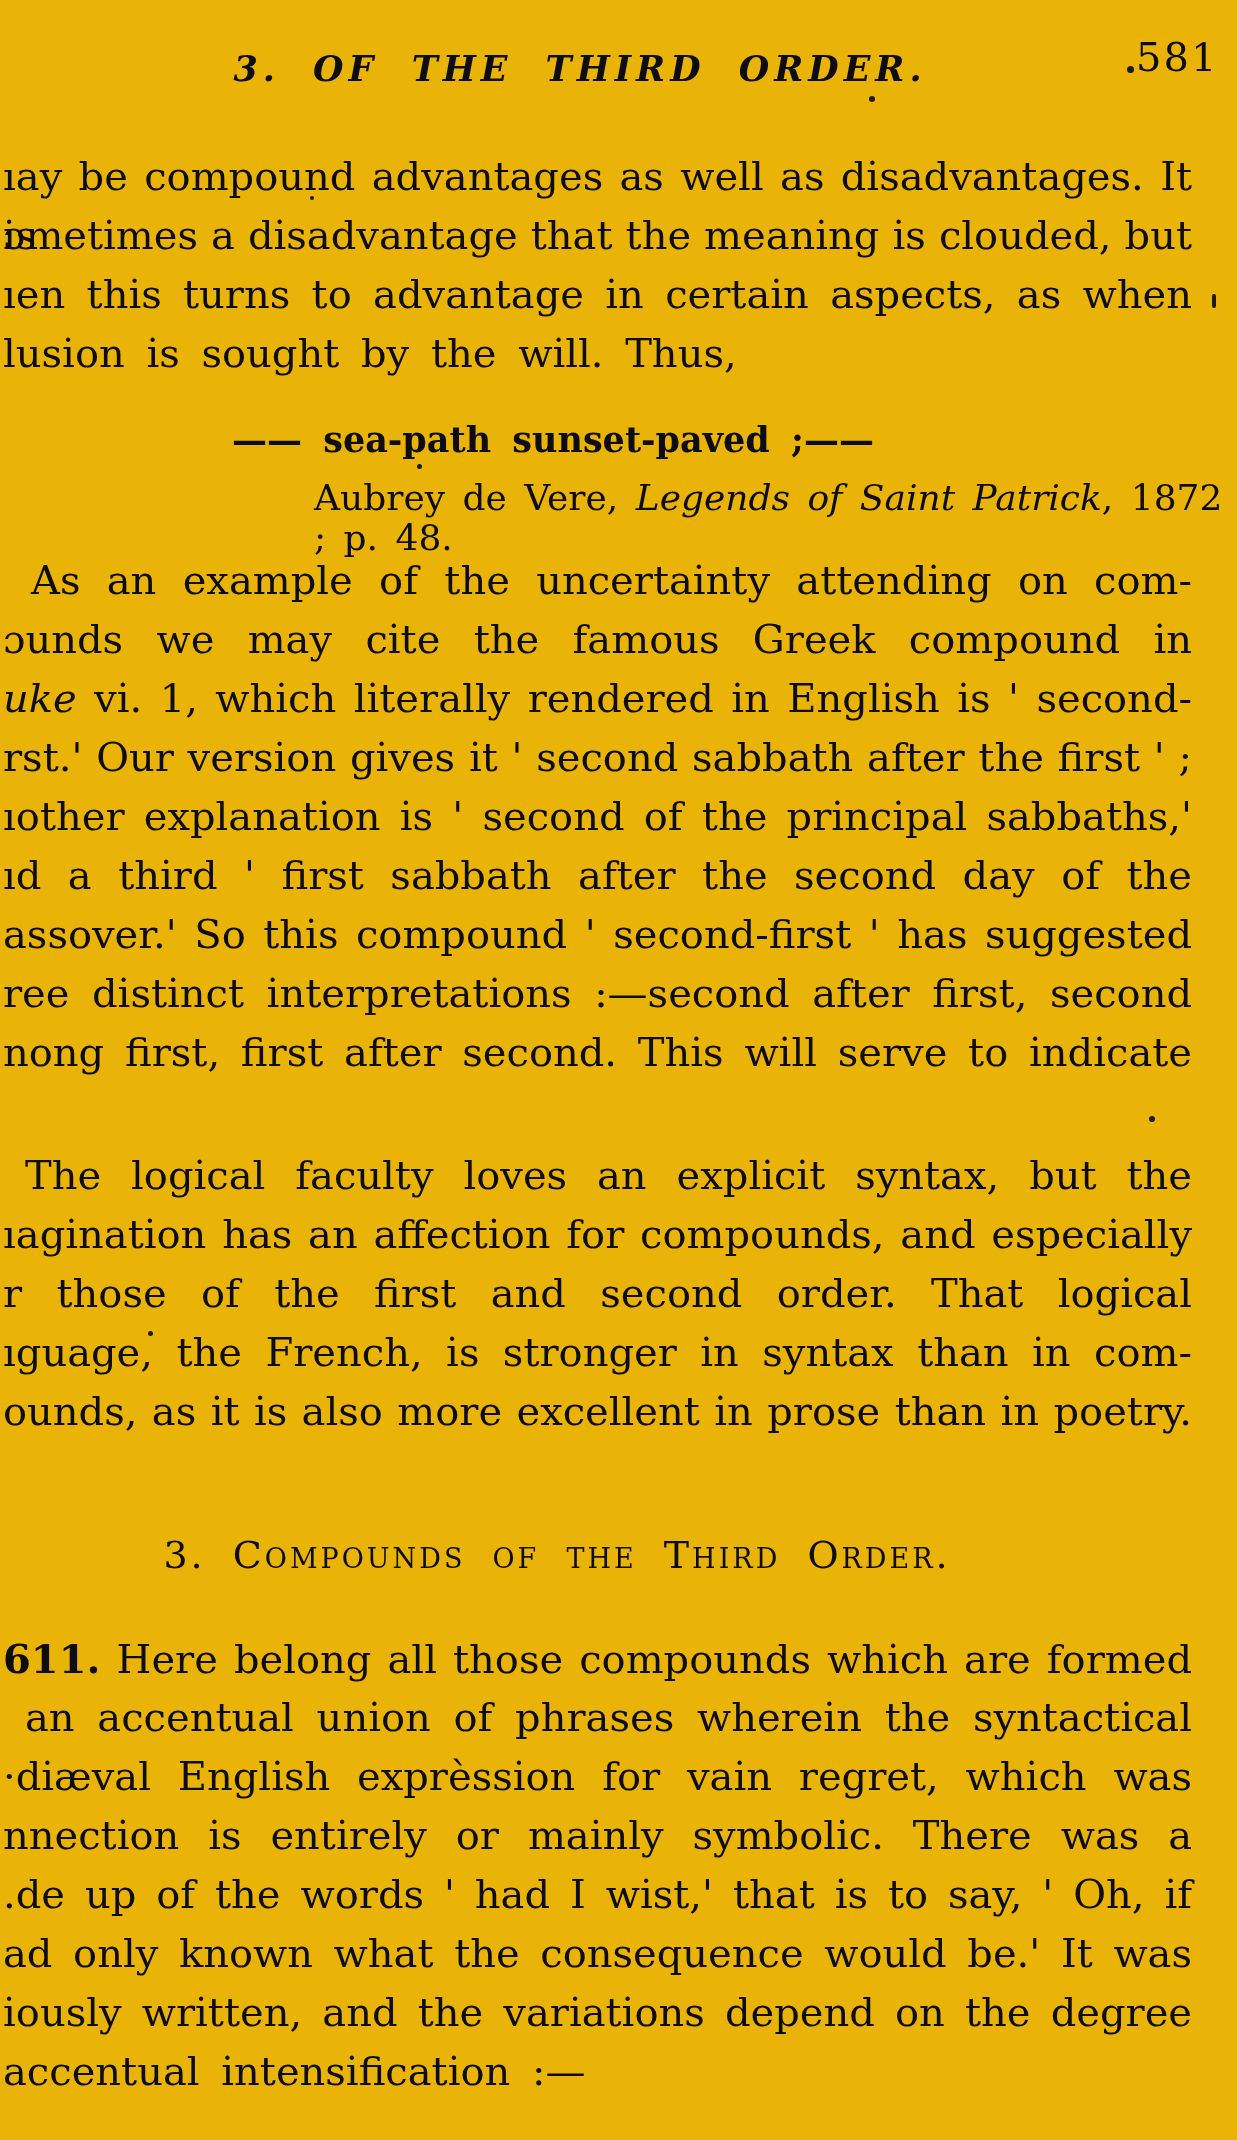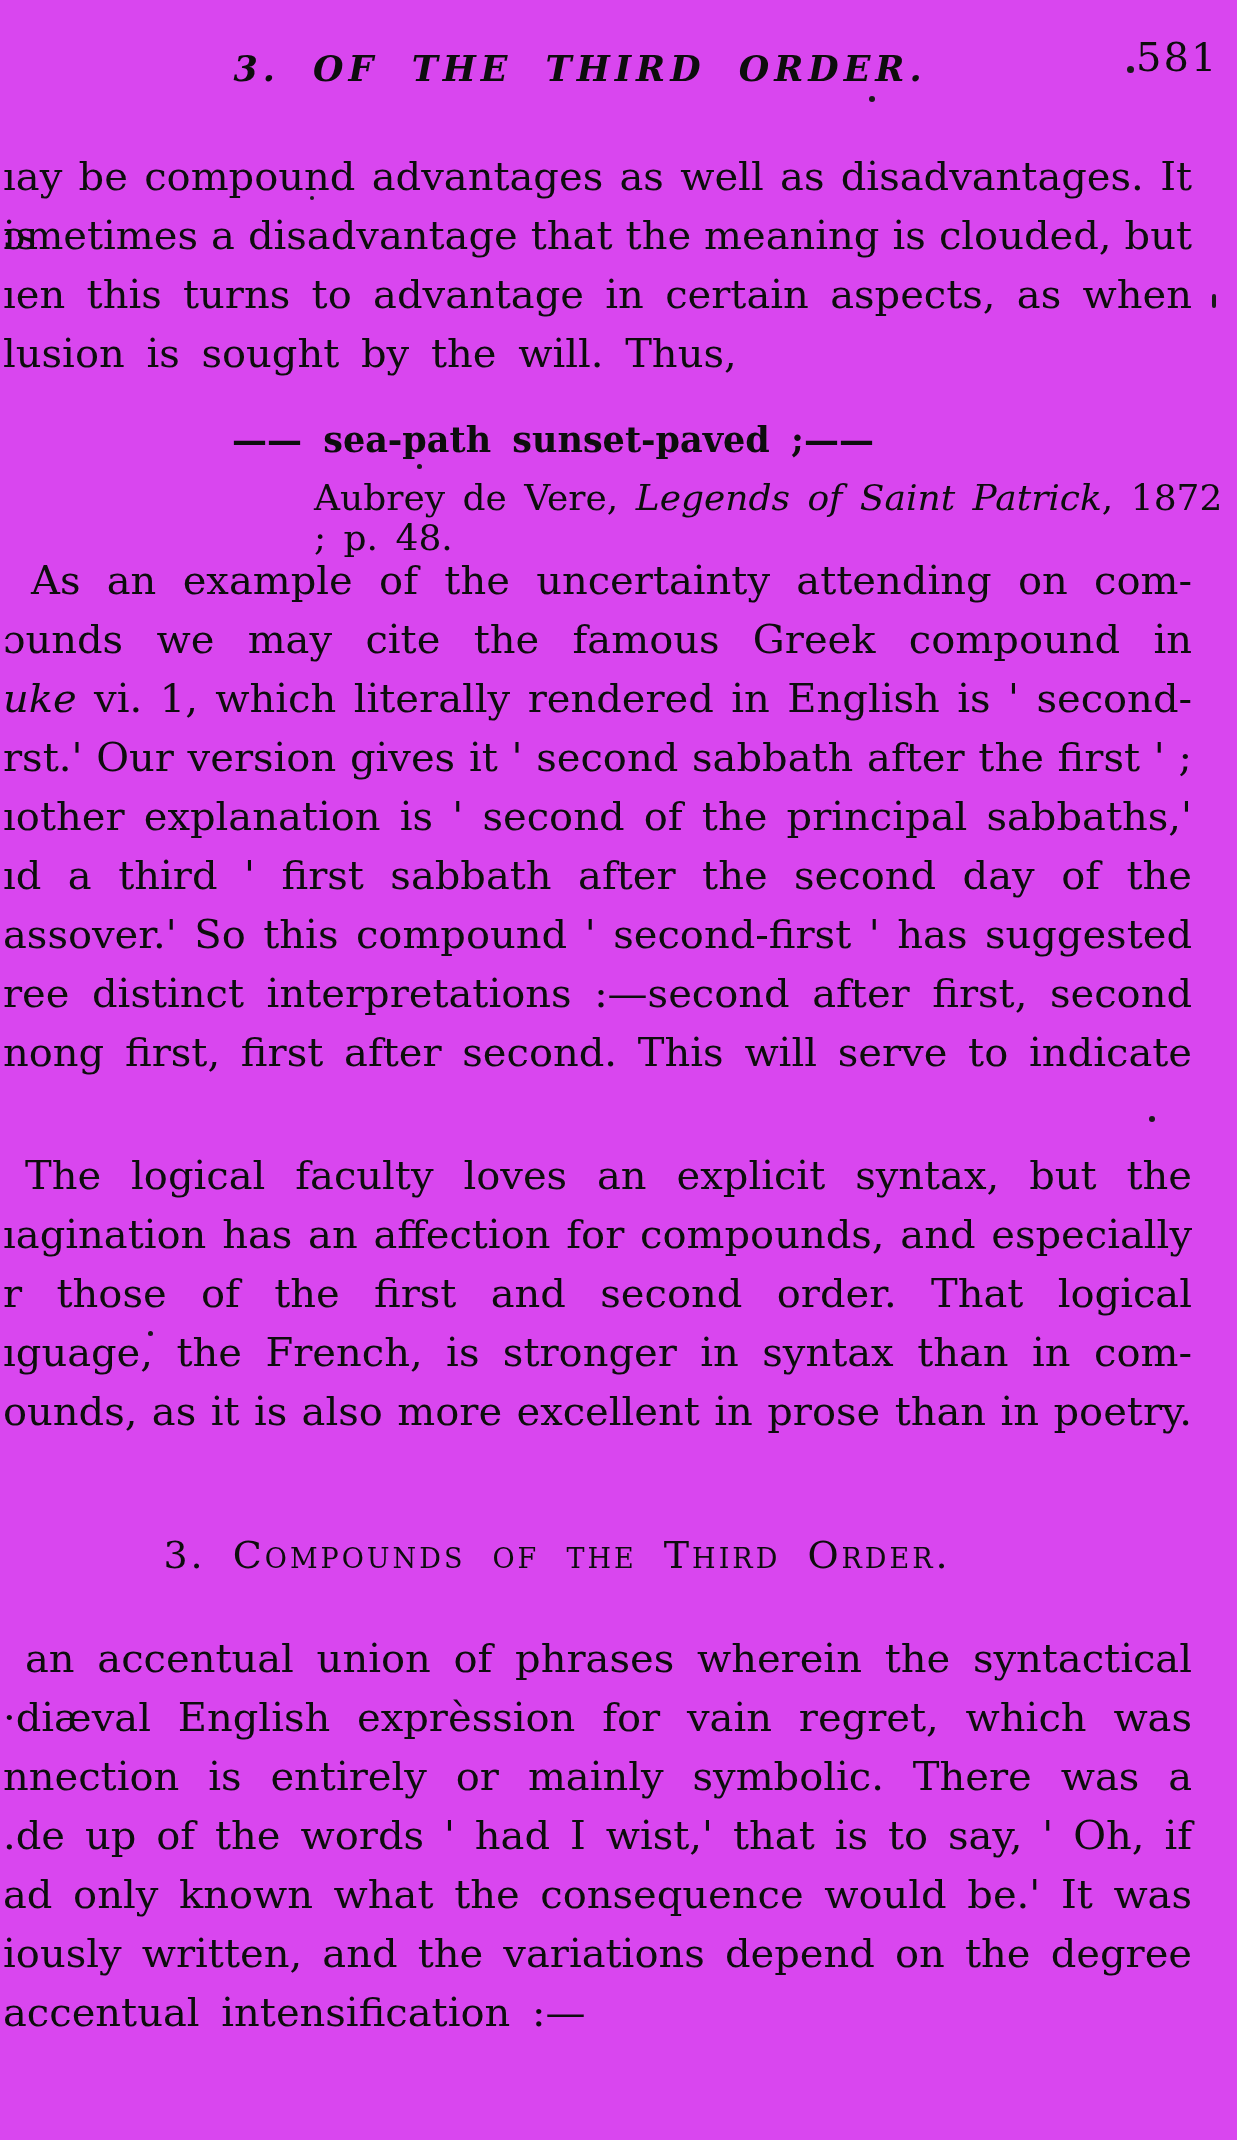--- a/index.html
+++ b/index.html
@@ -3,21 +3,21 @@
 <meta charset="utf-8">
 <style>
   html,body{margin:0;padding:0;}
   body{
     width:1237px;height:2140px;
     background:#f6f6f4;
     font-family:"DejaVu Serif", serif;
   }
   .page{
     position:relative;width:1237px;height:2140px;
-    background:#d946ef;color:#0d0d0d;overflow:hidden;
+    background:#eab308;color:#0d0d0d;overflow:hidden;
   }
   .hdr-title{
     position:absolute;top:48px;left:0;width:1160px;
     text-align:center;
     font-style:italic;font-weight:bold;
     font-size:35px;letter-spacing:5px;word-spacing:16px;
   }
   .page-num{
     position:absolute;top:34px;left:1136px;
     font-size:40px;letter-spacing:2px;
@@ -86,20 +86,21 @@
     <div class="line ind22">The logical faculty loves an explicit syntax, but the</div>
     <div class="line">ıagination has an affection for compounds, and especially</div>
     <div class="line">r those of the first and second order.  That logical</div>
     <div class="line">ıguage, the French, is stronger in syntax than in com-</div>
     <div class="line">ounds, as it is also more excellent in prose than in poetry.</div>
   </div>
 
   <div class="sec-head">3. Compounds of the Third Order.</div>
 
   <div class="block" style="top:1629px;">
+    <div class="line"><span class="bld">611.</span><span> Here belong all those compounds which are formed</span></div>
     <div class="line ind22">an accentual union of phrases wherein the syntactical</div>
     <div class="line">·diæval English exprèssion for vain regret, which was</div>
     <div class="line">nnection is entirely or mainly symbolic.  There was a</div>
     <div class="line">.de up of the words ' had I wist,' that is to say, ' Oh, if</div>
     <div class="line">ad only known what the consequence would be.'  It was</div>
     <div class="line">iously written, and the variations depend on the degree</div>
     <div class="line noj">accentual intensification :—</div>
   </div>
 
   <div class="speck" style="left:1127px;top:66px;width:7px;height:7px;"></div>

